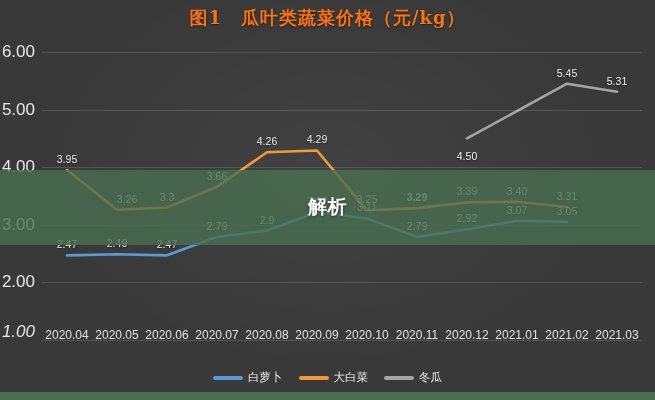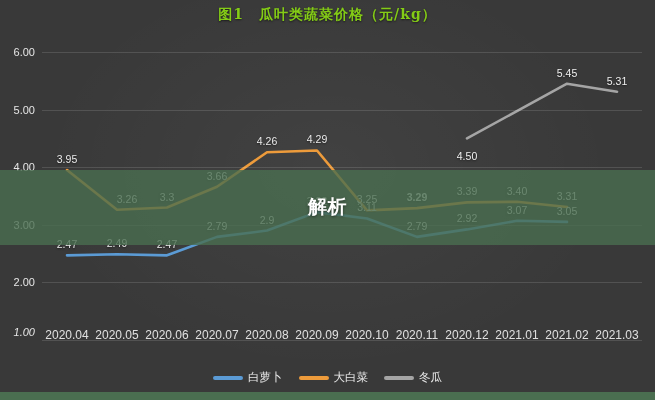--- a/index.html
+++ b/index.html
@@ -12,34 +12,34 @@
   #chart-root{position:absolute;inset:0;}
 
   
   .bg-panel{position:absolute;inset:0;background:#393939;}
   .bg-vignette{position:absolute;inset:0;
     background:radial-gradient(ellipse at 50% 42%, rgba(255,255,255,.045) 0%, rgba(0,0,0,0) 62%);}
 
   
   .chart-title{
     position:absolute;left:0;right:0;top:6px;
-    text-align:center;color:#84cc16;
-    font-size:14px;font-weight:bold;letter-spacing:1px;
+    text-align:center;color:#f97316;
+    font-size:18px;font-weight:bold;letter-spacing:1px;
     font-family:"DejaVu Serif","Liberation Serif",serif;
     text-shadow:0 1px 2px rgba(0,0,0,.55);
     white-space:nowrap;
   }
 
   
   .plot{position:absolute;left:42px;top:52px;width:600px;height:288px;}
   .gridline{position:absolute;left:0;width:100%;height:1px;background:rgba(255,255,255,.13);}
   .ylabel{
     position:absolute;right:100%;margin-right:7px;
     transform:translateY(-50%);
-    color:#e6e6e6;font-size:11px;white-space:nowrap;
+    color:#e6e6e6;font-size:17px;white-space:nowrap;
   }
   .xlabel{
     position:absolute;top:276px;transform:translateX(-50%);
     color:#e0e0e0;font-size:12px;white-space:nowrap;
   }
   svg.series-svg{position:absolute;left:0;top:0;width:600px;height:288px;overflow:visible;}
   .pt-label{
     position:absolute;transform:translate(-50%,-50%);
     font-size:10.5px;white-space:nowrap;pointer-events:none;
     text-shadow:0 1px 2px rgba(0,0,0,.5);

